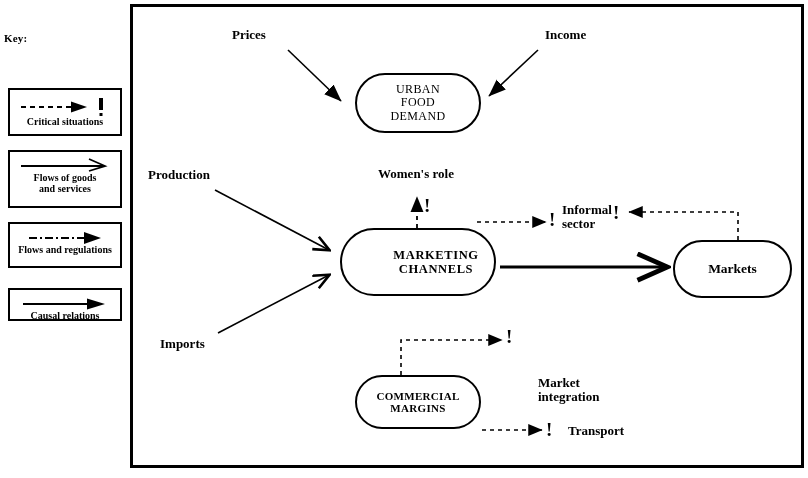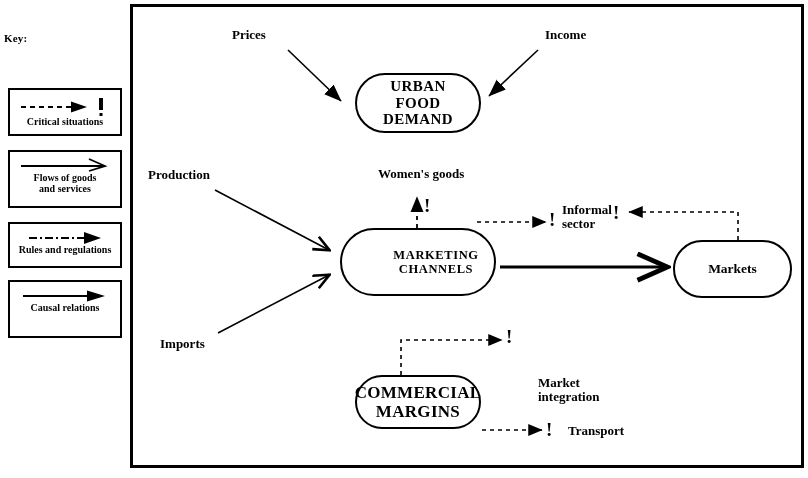--- a/index.html
+++ b/index.html
@@ -8,38 +8,38 @@
 
   
   #key-panel{position:absolute;left:0;top:0;width:130px;height:478px;}
   #key-title{position:absolute;left:4px;top:32px;font-weight:bold;font-size:11px;letter-spacing:.2px;}
   .key-box{position:absolute;left:8px;width:114px;border:2px solid #000;background:#fff;box-sizing:border-box;}
   .key-box .k-svg{display:block;margin:5px auto 0 auto;}
   .key-box .k-label{display:block;text-align:center;font-size:10px;font-weight:bold;line-height:1.08;padding:0 2px 3px 2px;}
   #key-box-1{top:88px;height:48px;}
   #key-box-2{top:150px;height:58px;}
   #key-box-3{top:222px;height:46px;}
-  #key-box-4{top:280px;height:58px;}
+  #key-box-4{top:288px;height:33px;}
 
   
   #frame{position:absolute;left:130px;top:4px;width:674px;height:464px;border:3px solid #000;box-sizing:border-box;background:#fff;}
   #canvas{position:absolute;left:0;top:0;width:808px;height:478px;}
 
   
   .node{position:absolute;border:2px solid #000;background:#fff;box-sizing:border-box;
         display:flex;align-items:center;justify-content:center;text-align:center;}
   .node span{display:block;line-height:1.12;}
   #node-urban-food-demand{left:355px;top:73px;width:126px;height:60px;border-radius:30px;}
-  #node-urban-food-demand span{font-size:15px;font-weight:bold;letter-spacing:.4px;}
+  #node-urban-food-demand span{font-size:12px;font-weight:normal;letter-spacing:.4px;}
   #node-marketing-channels{left:340px;top:228px;width:156px;height:68px;border-radius:34px;}
   #node-marketing-channels span{font-size:12.5px;font-weight:bold;letter-spacing:.6px;}
   #node-markets{left:673px;top:240px;width:119px;height:58px;border-radius:29px;}
   #node-markets span{font-size:13.5px;font-weight:bold;text-align:center;}
   #node-commercial-margins{left:355px;top:375px;width:126px;height:54px;border-radius:27px;}
-  #node-commercial-margins span{font-size:17px;font-weight:bold;letter-spacing:.3px;}
+  #node-commercial-margins span{font-size:11px;font-weight:bold;letter-spacing:.3px;}
 
   
   .lbl{position:absolute;font-size:13px;font-weight:bold;line-height:1.1;white-space:pre;}
   #lbl-prices{left:232px;top:28px;}
   #lbl-income{left:545px;top:28px;}
   #lbl-production{left:148px;top:168px;}
   #lbl-imports{left:160px;top:337px;}
   #lbl-womens-role{left:378px;top:167px;}
   #lbl-informal-sector{left:562px;top:203px;text-align:left;width:58px;}
   #lbl-market-integration{left:538px;top:328px;text-align:left;margin-top:48px;}
@@ -78,21 +78,21 @@
       </svg>
       <span class="k-label" style="white-space: pre-line;">Flows of goods
 and services</span>
     </div>
 
     <div class="key-box" id="key-box-3">
       <svg class="k-svg" width="100" height="16" viewBox="0 0 100 16">
         <line x1="14" y1="9" x2="70" y2="9" stroke="#000" stroke-width="1.8" stroke-dasharray="8,3,2,3"></line>
         <polygon points="69,3 86,9 69,15" fill="#000"></polygon>
       </svg>
-      <span class="k-label">Rules and regulations</span>
+      <span class="k-label">Flows and regulations</span>
     </div>
 
     <div class="key-box" id="key-box-4">
       <svg class="k-svg" width="100" height="16" viewBox="0 0 100 16">
         <line x1="8" y1="9" x2="74" y2="9" stroke="#000" stroke-width="2"></line>
         <polygon points="72,3.5 90,9 72,14.5" fill="#000"></polygon>
       </svg>
       <span class="k-label">Causal relations</span>
     </div>
   </div>
@@ -150,21 +150,21 @@
   </div>
   <div class="node" id="node-commercial-margins">
     <span style="white-space: pre-line;">COMMERCIAL
 MARGINS</span>
   </div>
 
   <div class="lbl" id="lbl-prices">Prices</div>
   <div class="lbl" id="lbl-income">Income</div>
   <div class="lbl" id="lbl-production">Production</div>
   <div class="lbl" id="lbl-imports">Imports</div>
-  <div class="lbl" id="lbl-womens-role">Women's goods</div>
+  <div class="lbl" id="lbl-womens-role">Women's role</div>
   <div class="lbl" id="lbl-informal-sector" style="white-space: pre-line;">Informal
 sector</div>
   <div class="lbl" id="lbl-market-integration" style="white-space: pre-line;">Market
 integration</div>
   <div class="lbl" id="lbl-transport">Transport</div>
 
   <div class="bang" id="bang-womens-role">!</div>
   <div class="bang" id="bang-informal-left">!</div>
   <div class="bang" id="bang-informal-right">!</div>
   <div class="bang" id="bang-market-integration">!</div>

